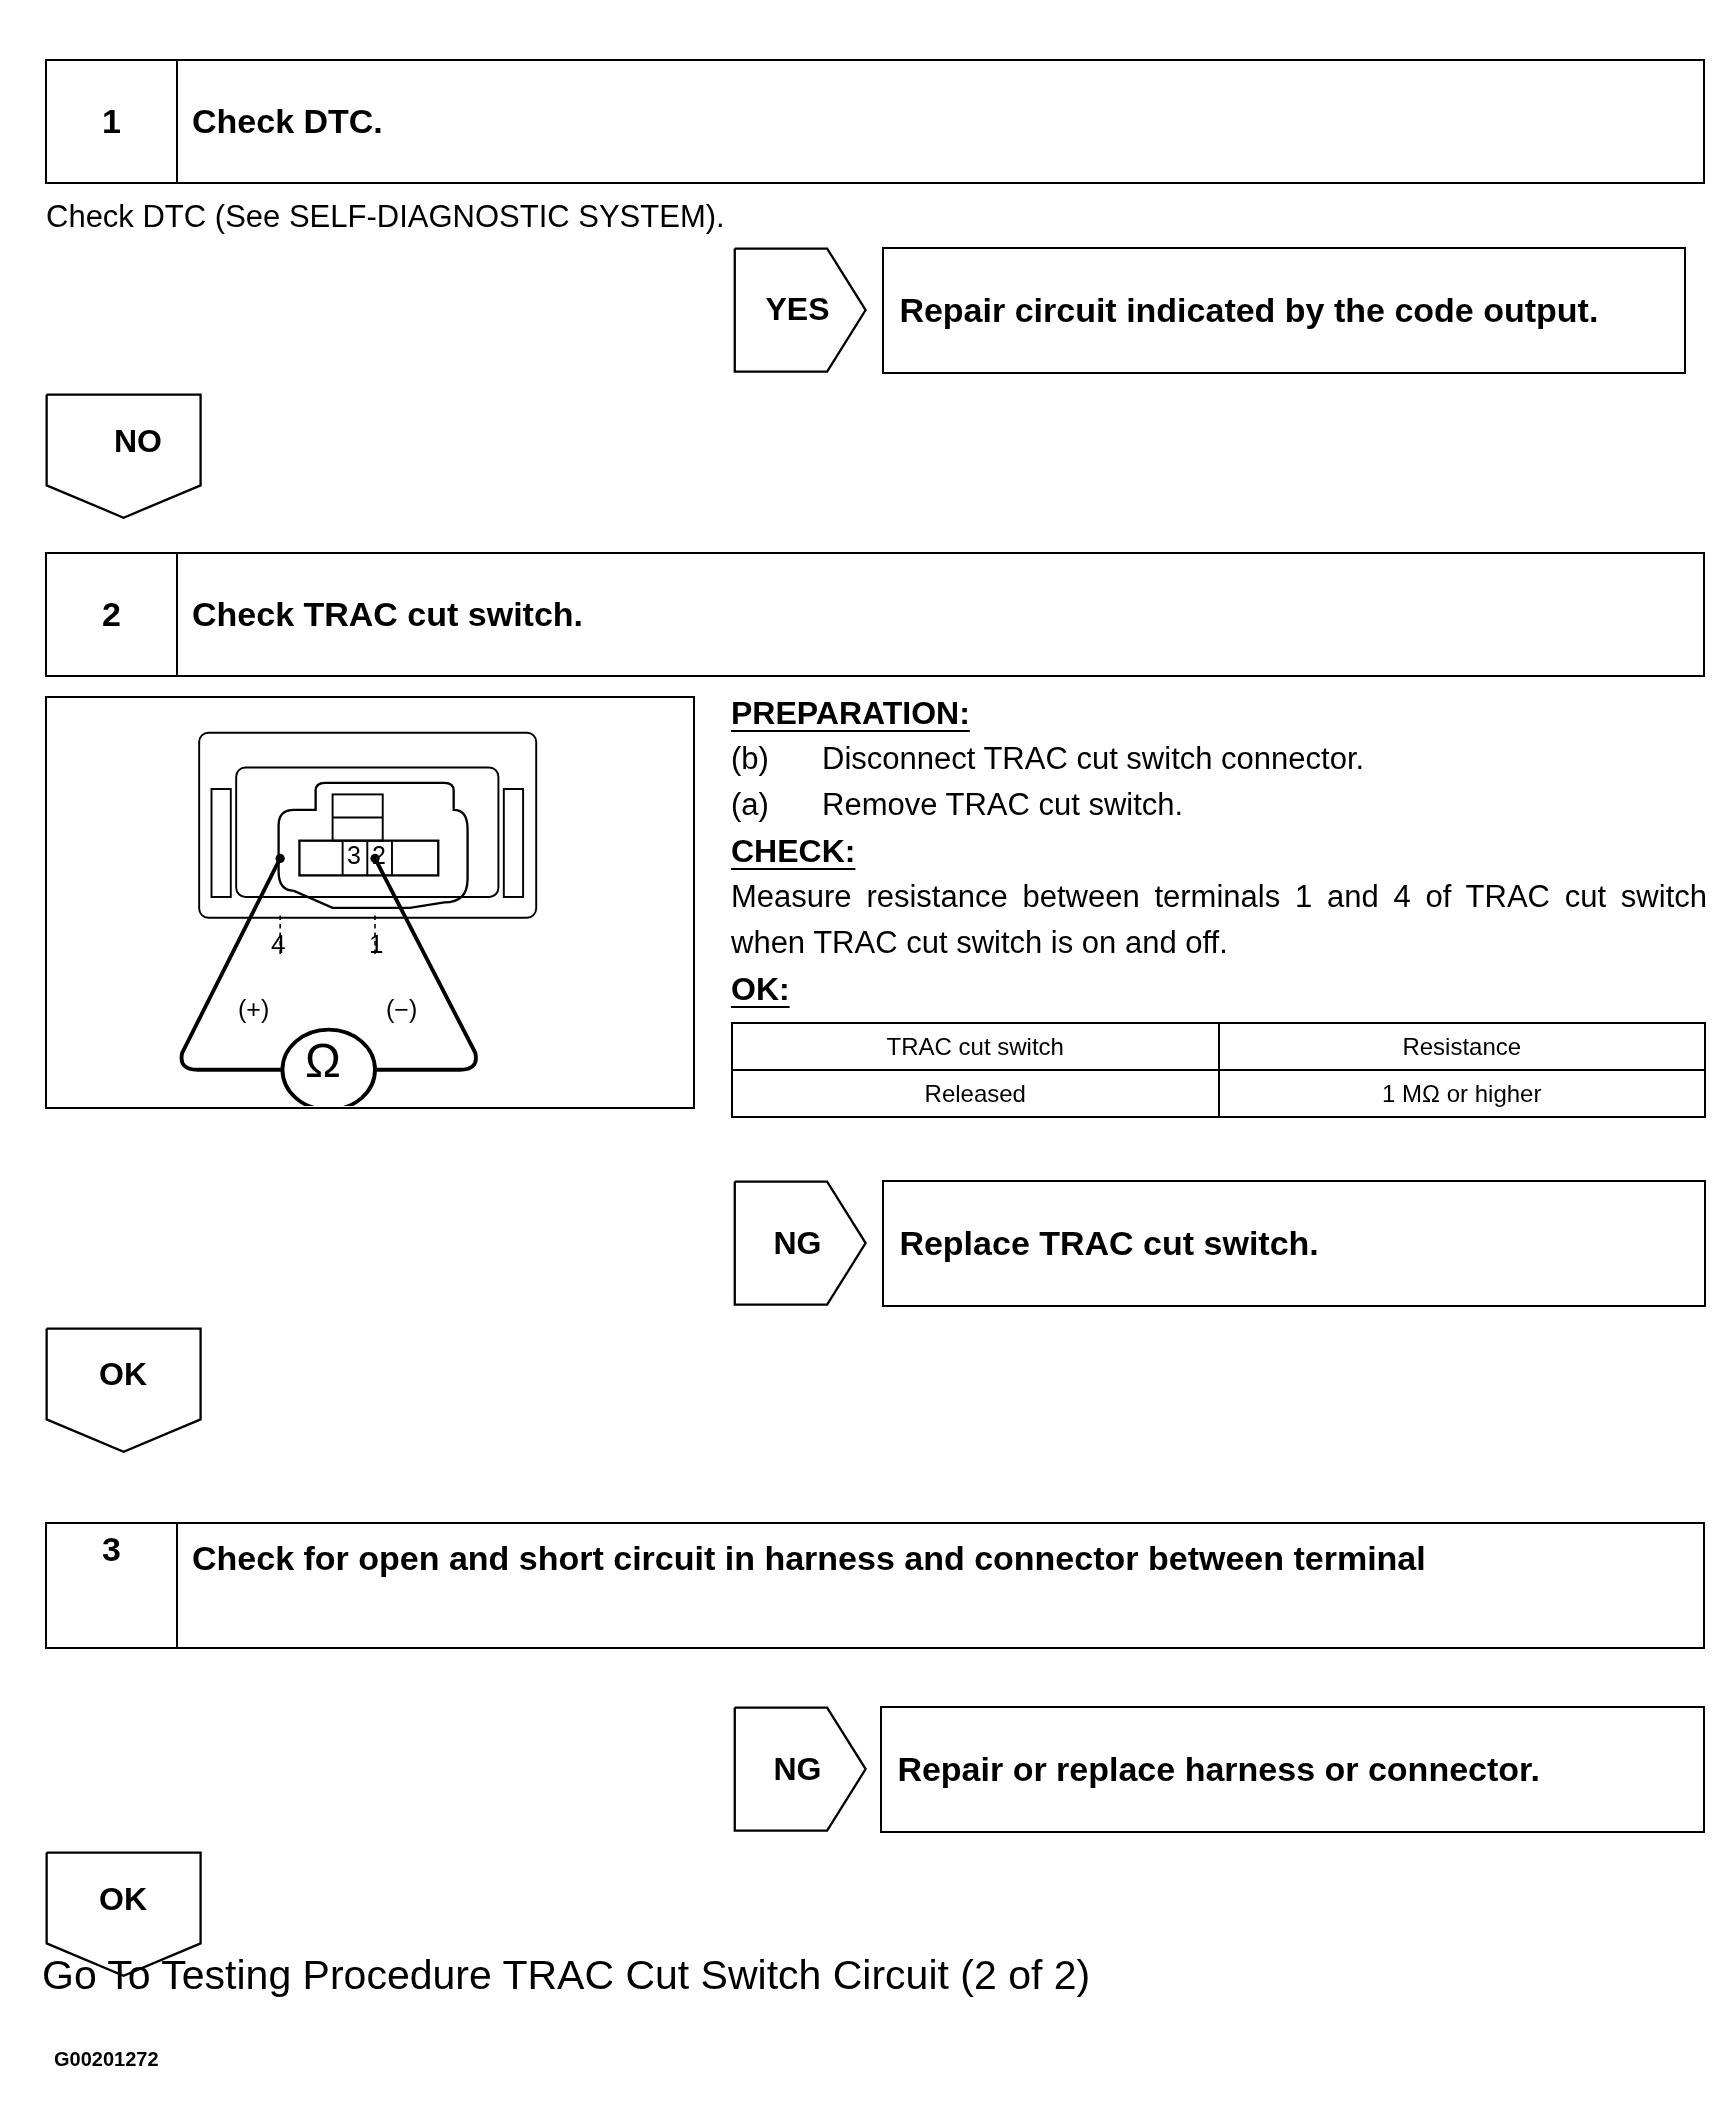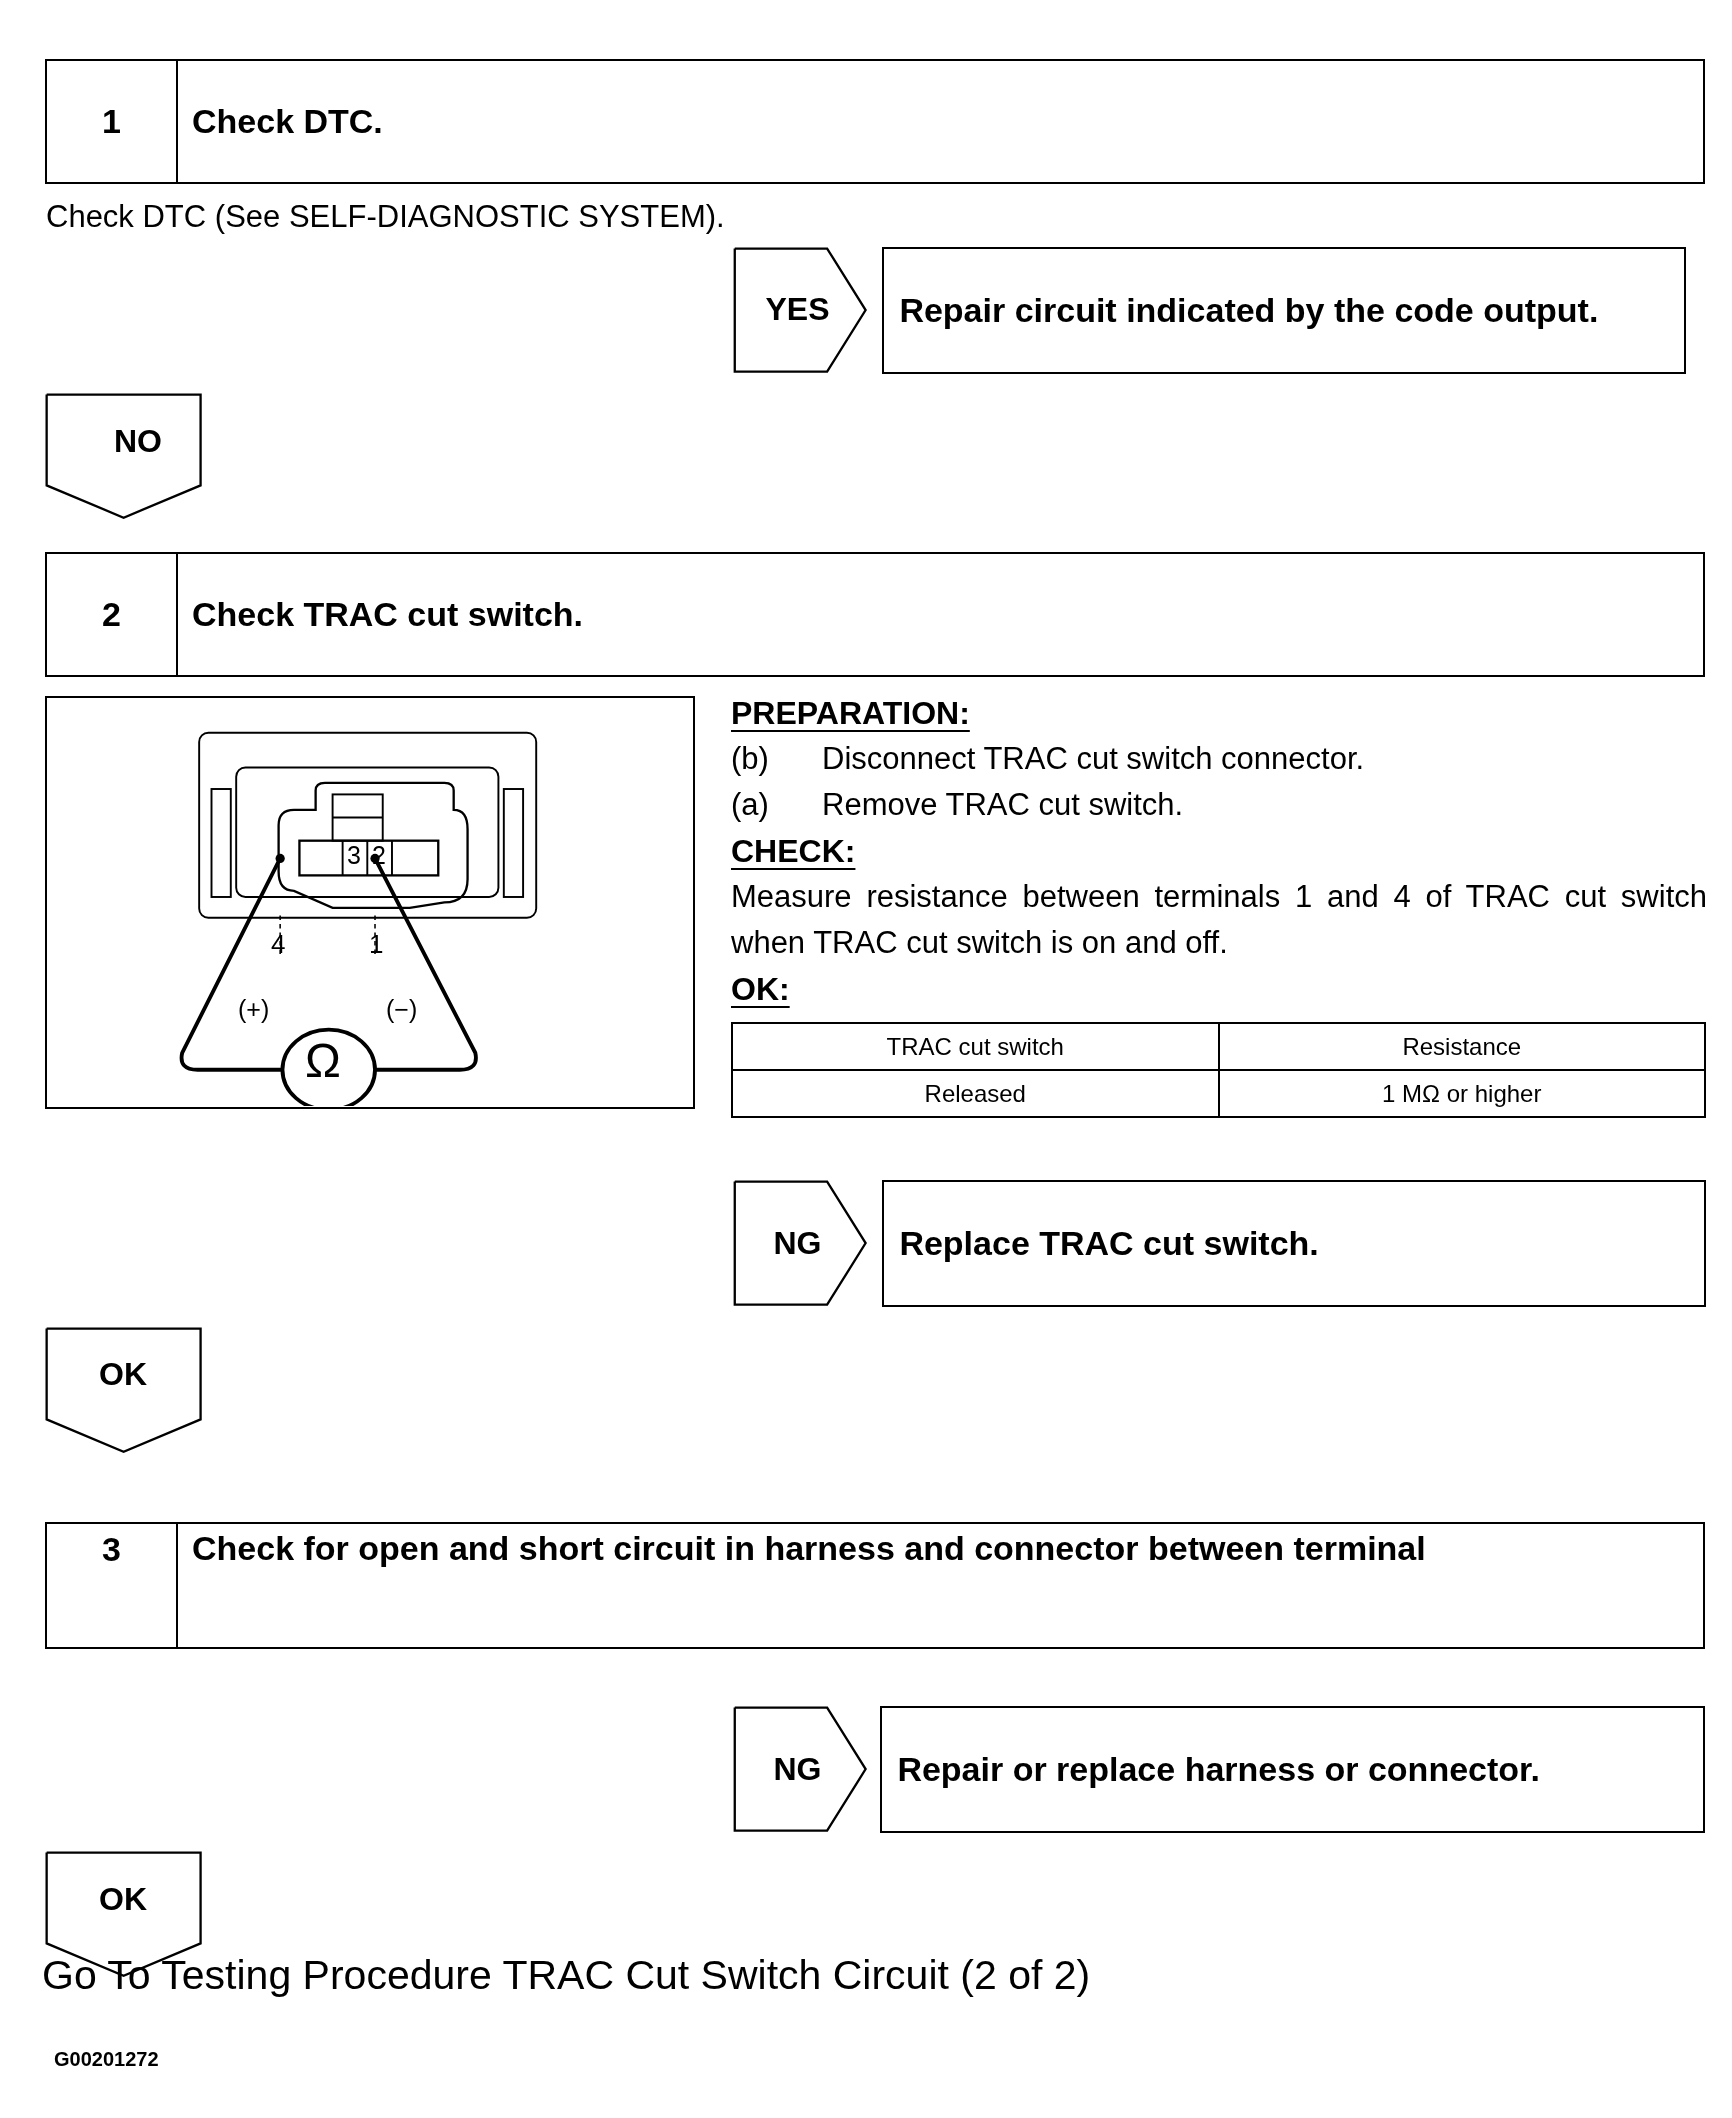--- a/index.html
+++ b/index.html
@@ -112,21 +112,21 @@
 <div class="lbl" style="left:734px;top:1182px;width:127px;height:123px;">NG</div>
 <div class="result" style="left:882px;top:1180px;width:824px;height:127px;">Replace TRAC cut switch.</div>
 
 <svg class="shape" style="left:45px;top:1327px;" width="158" height="127" viewBox="0 0 205 165">
   <polyline points="2,2 202,2 202,120 102,162 2,120 2,2" fill="#fff" stroke="#000" stroke-width="3"></polyline>
 </svg>
 <div class="lbl" style="left:46px;top:1328px;width:154px;height:93px;">OK</div>
 
 <div class="box" style="left:45px;top:1522px;width:1660px;height:127px;">
   <div class="stepnum top" style="width:129px;">3</div>
-  <div class="steptitle top" style="left:145px;display:block;padding-top:4px;">
+  <div class="steptitle top" style="left:145px;display:block;padding-top:14px;">
     <div>Check for open and short circuit in harness and connector between terminal</div>
   </div>
 </div>
 
 <svg class="shape" style="left:733px;top:1706px;" width="139" height="127" viewBox="0 0 180 165">
   <polyline points="2,2 122,2 172,82 122,162 2,162 2,2" fill="#fff" stroke="#000" stroke-width="3"></polyline>
 </svg>
 <div class="lbl" style="left:734px;top:1708px;width:127px;height:123px;">NG</div>
 <div class="result" style="left:880px;top:1706px;width:825px;height:127px;">Repair or replace harness or connector.</div>
 

